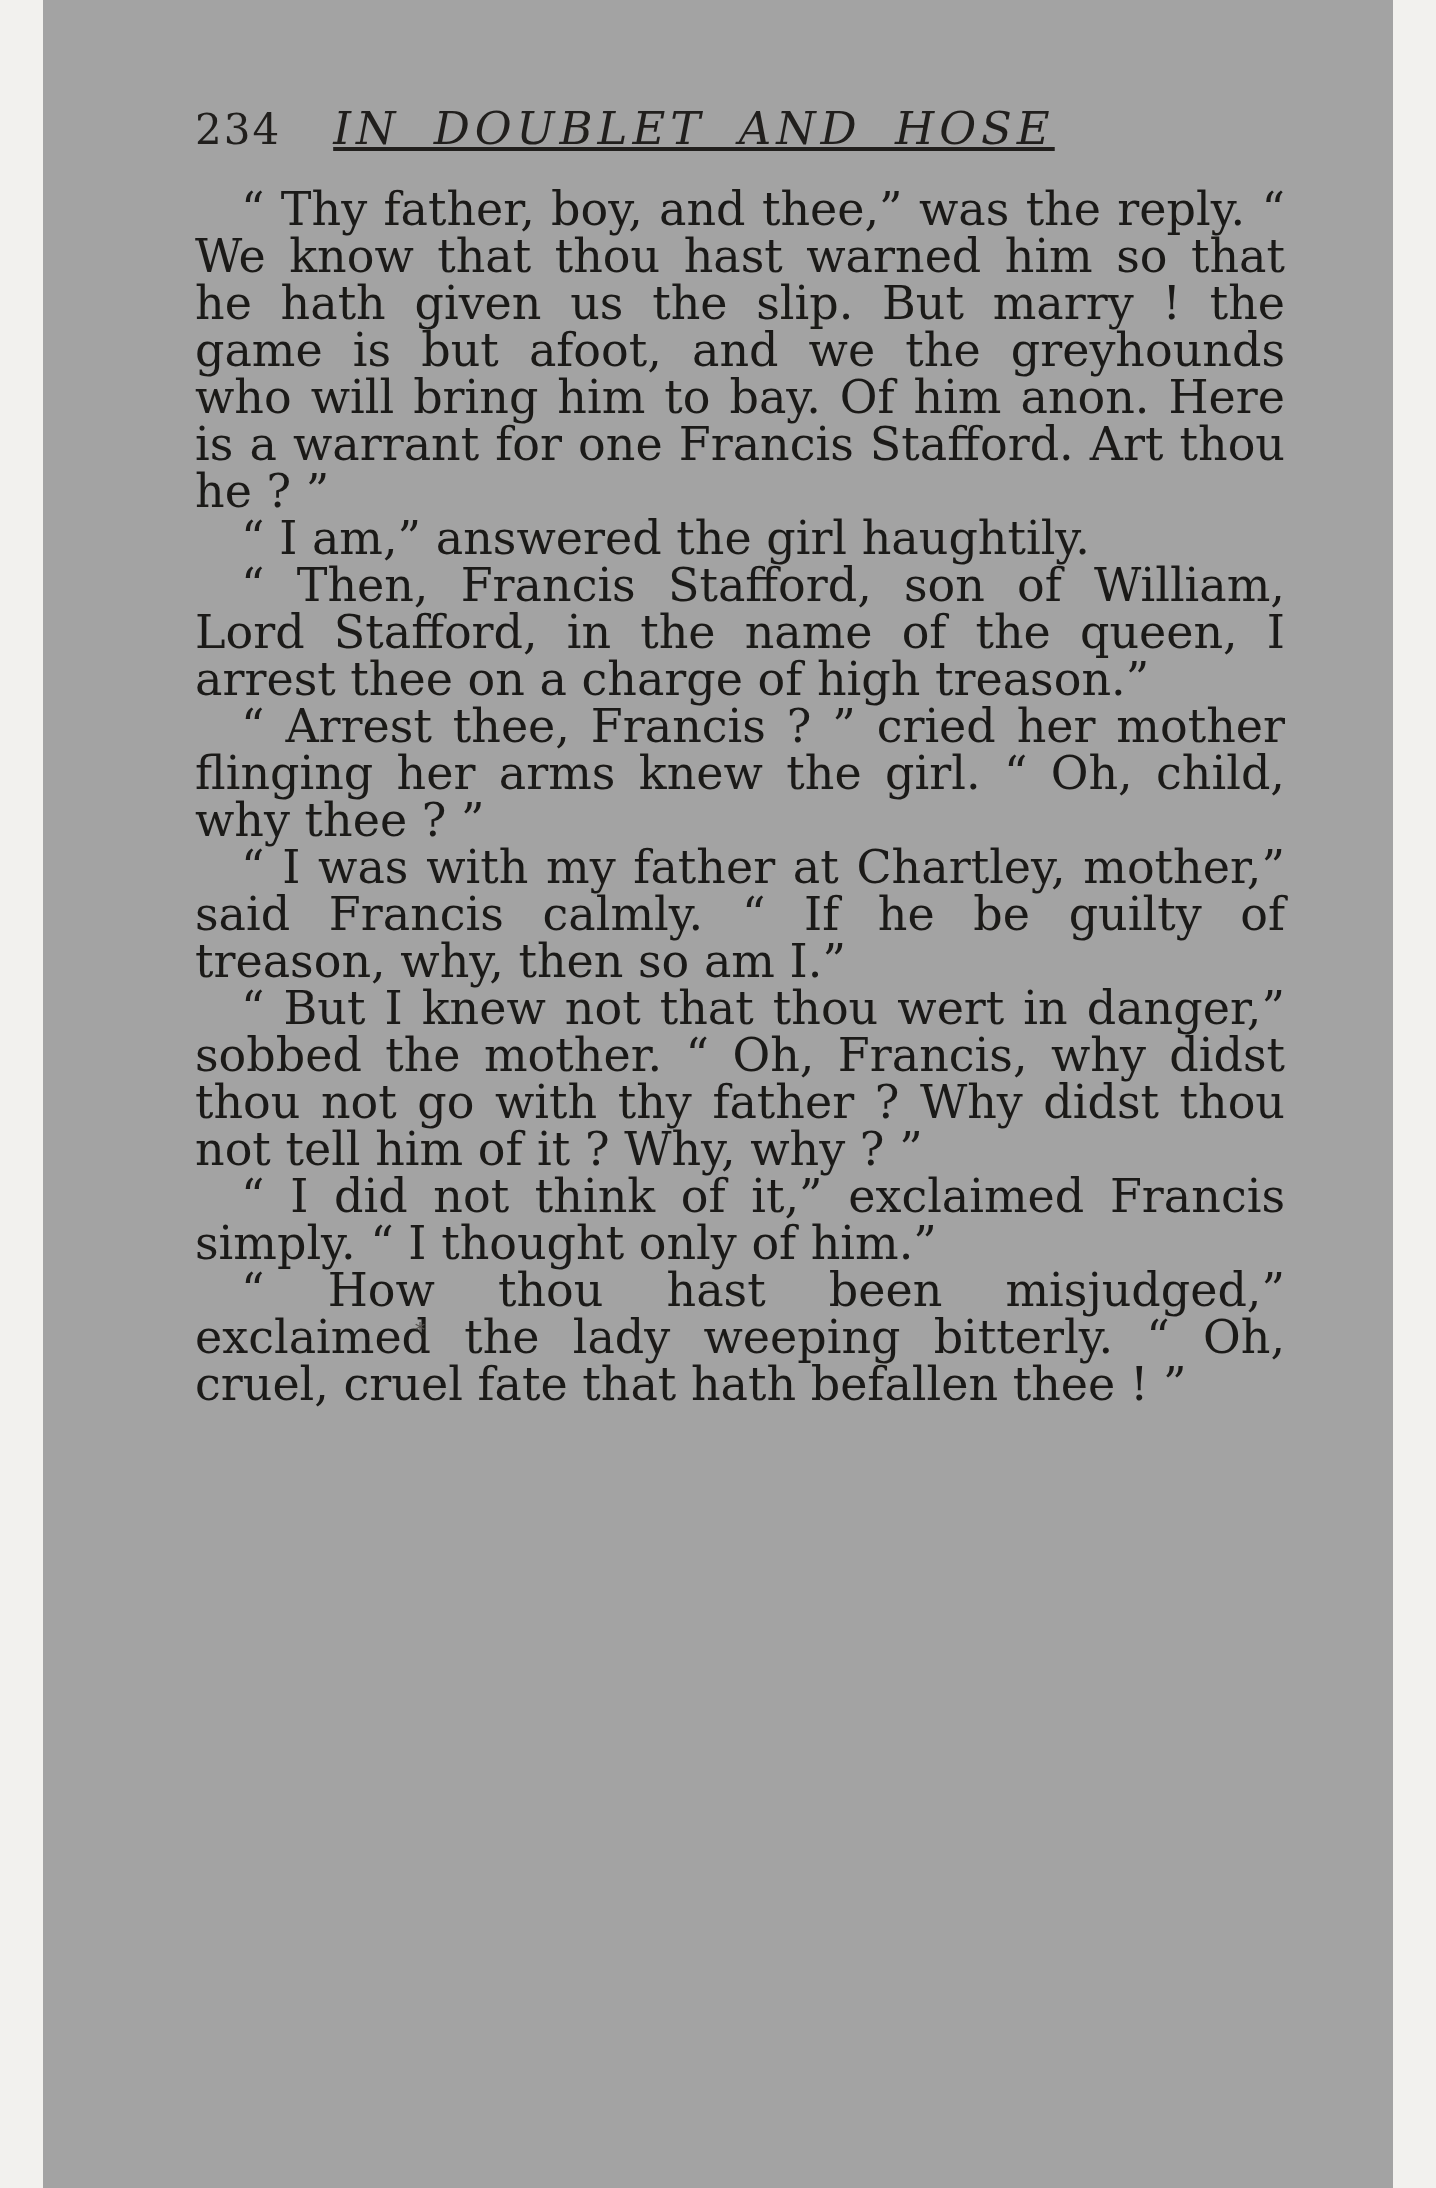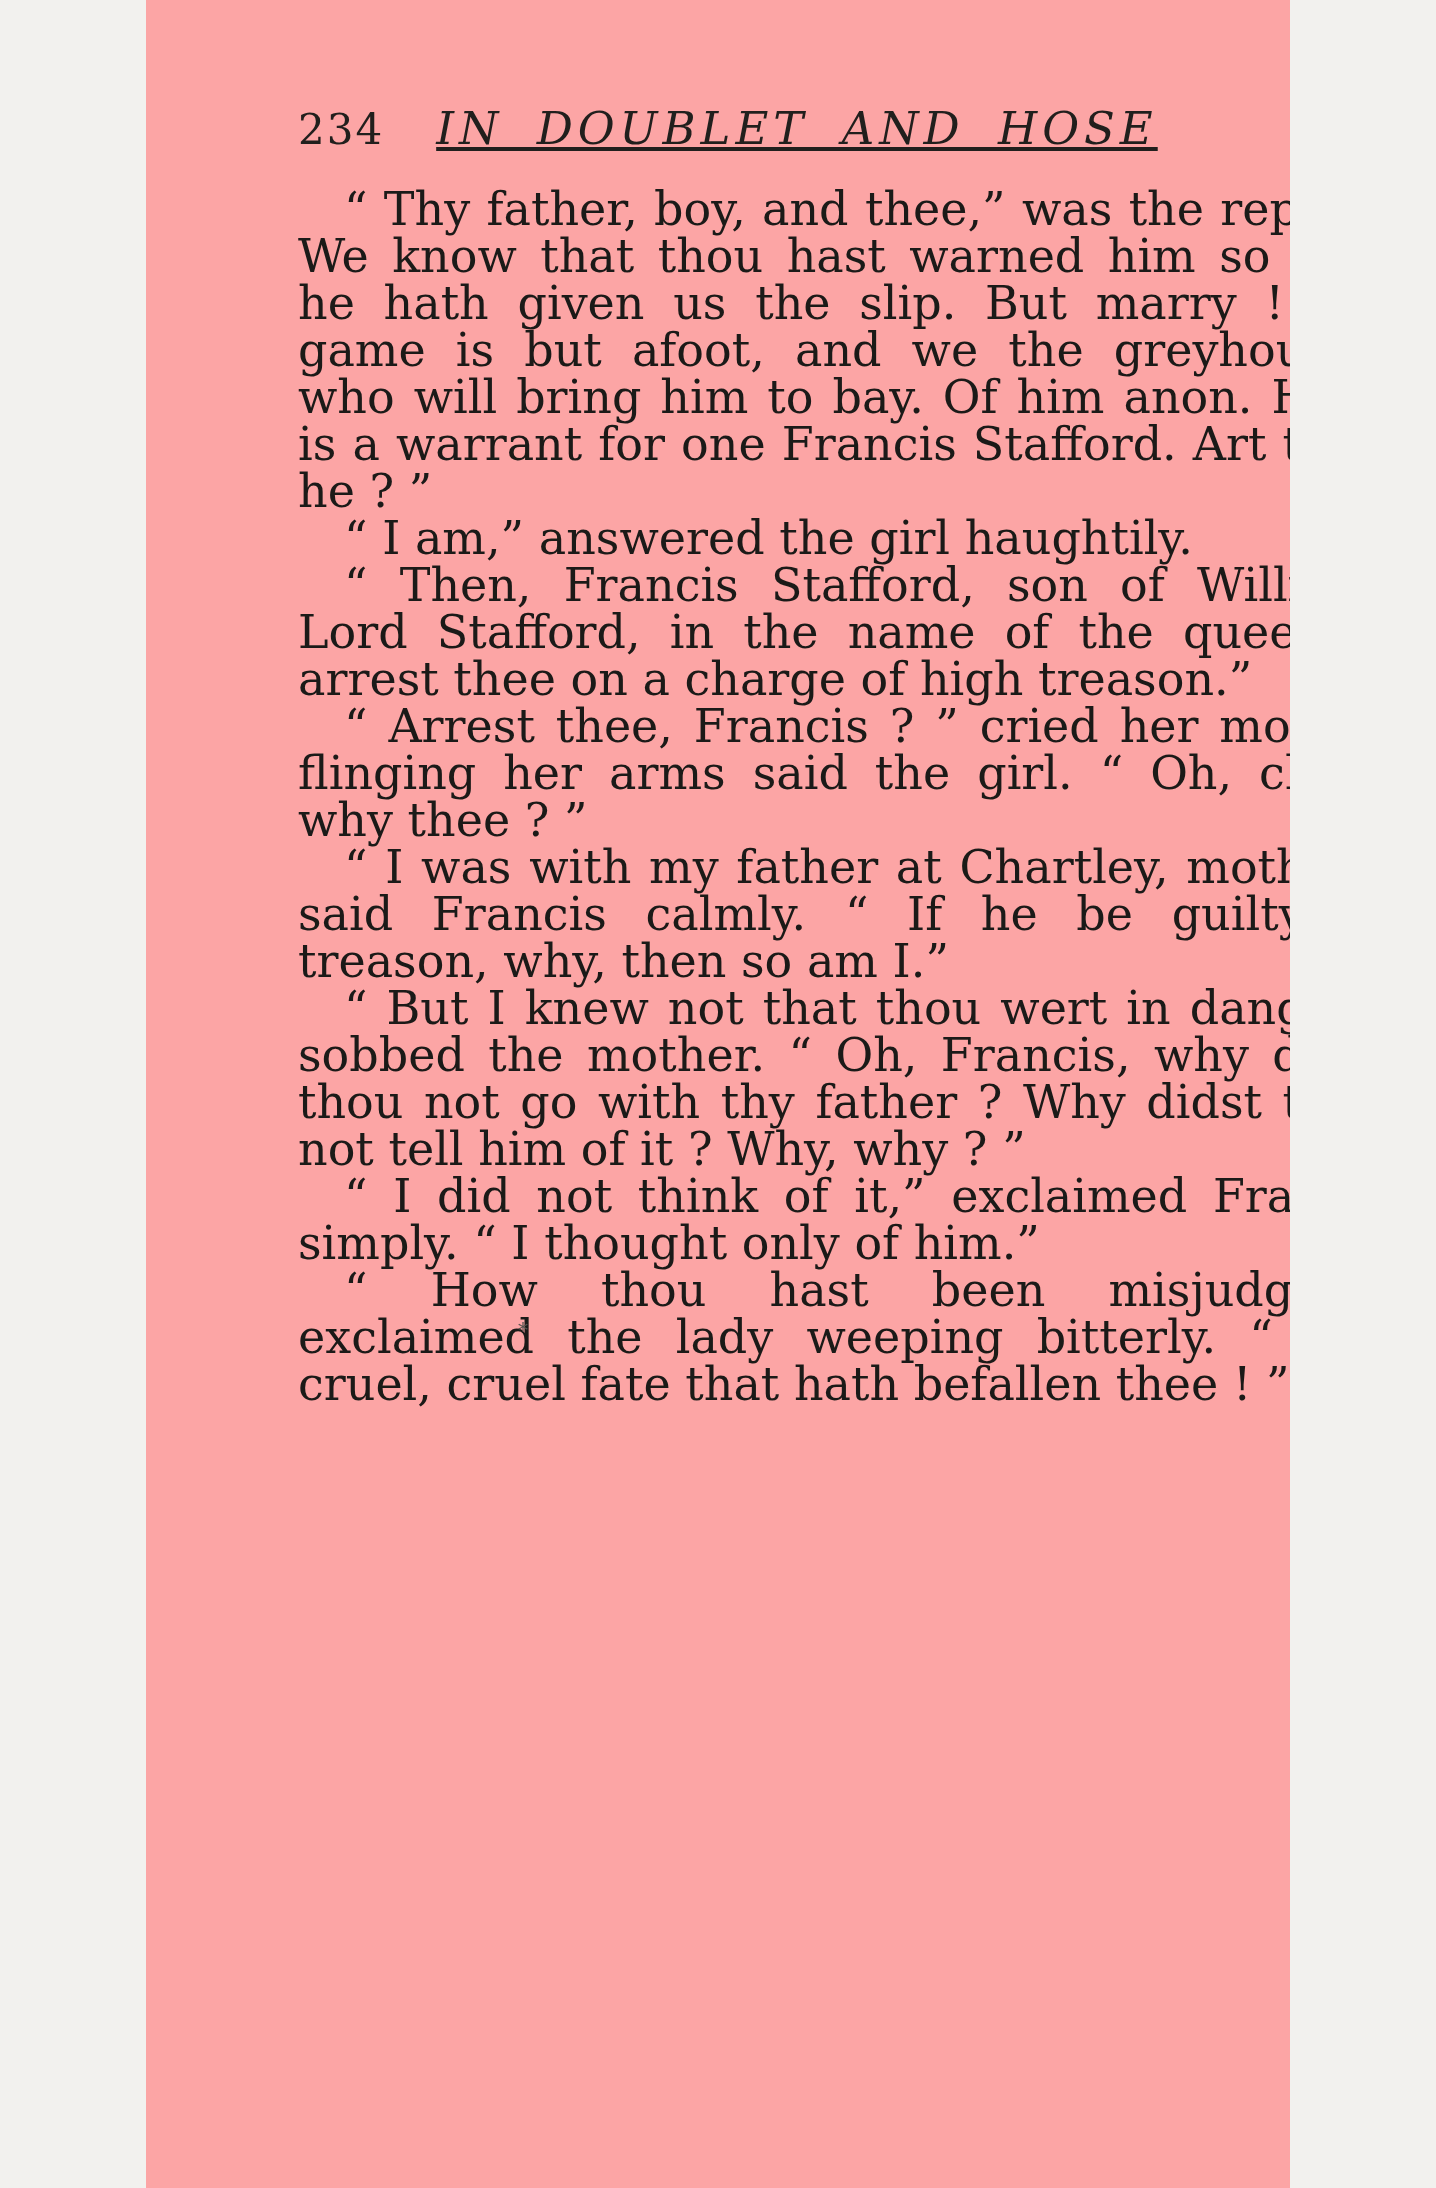--- a/index.html
+++ b/index.html
@@ -3,24 +3,24 @@
 <meta charset="utf-8">
 <style>
   * { margin: 0; padding: 0; box-sizing: border-box; }
 
   html, body {
     background: #f2f1ee;
   }
 
   .page {
     position: relative;
-    width: 1144px;
+    width: 1350px;
     height: 2188px;
     margin: 0 auto;
-    background: #fca5a5;
+    background: #a3a3a3;
     color: #1b1a18;
     font-family: "DejaVu Serif", "Liberation Serif", serif;
     overflow: hidden;
   }
 
   
   .running-head {
     position: absolute;
     top: 102px;
     left: 152px;
@@ -79,21 +79,21 @@
 
   <header class="running-head">
     <span class="folio">234</span>
     <span class="head-title">IN DOUBLET AND HOSE</span>
   </header>
 
   <main class="text-block">
     <p>“ Thy father, boy, and thee,” was the reply. “ We know that thou hast warned him so that he hath given us the slip. But marry ! the game is but afoot, and we the greyhounds who will bring him to bay. Of him anon. Here is a warrant for one Francis Stafford. Art thou he ? ”</p>
     <p>“ I am,” answered the girl haughtily.</p>
     <p>“ Then, Francis Stafford, son of William, Lord Stafford, in the name of the queen, I arrest thee on a charge of high treason.”</p>
-    <p>“ Arrest thee, Francis ? ” cried her mother flinging her arms said the girl. “ Oh, child, why thee ? ”</p>
+    <p>“ Arrest thee, Francis ? ” cried her mother flinging her arms knew the girl. “ Oh, child, why thee ? ”</p>
     <p>“ I was with my father at Chartley, mother,” said Francis calmly. “ If he be guilty of treason, why, then so am I.”</p>
     <p>“ But I knew not that thou wert in danger,” sobbed the mother. “ Oh, Francis, why didst thou not go with thy father ? Why didst thou not tell him of it ? Why, why ? ”</p>
     <p>“ I did not think of it,” exclaimed Francis simply. “ I thought only of him.”</p>
     <p>“ How thou hast been misjudged,” exclaimed the lady weeping bitterly. “ Oh, cruel, cruel fate that hath befallen thee ! ”</p>
   </main>
 
   <div class="printers-mark">*</div>
 
 </div>
 

